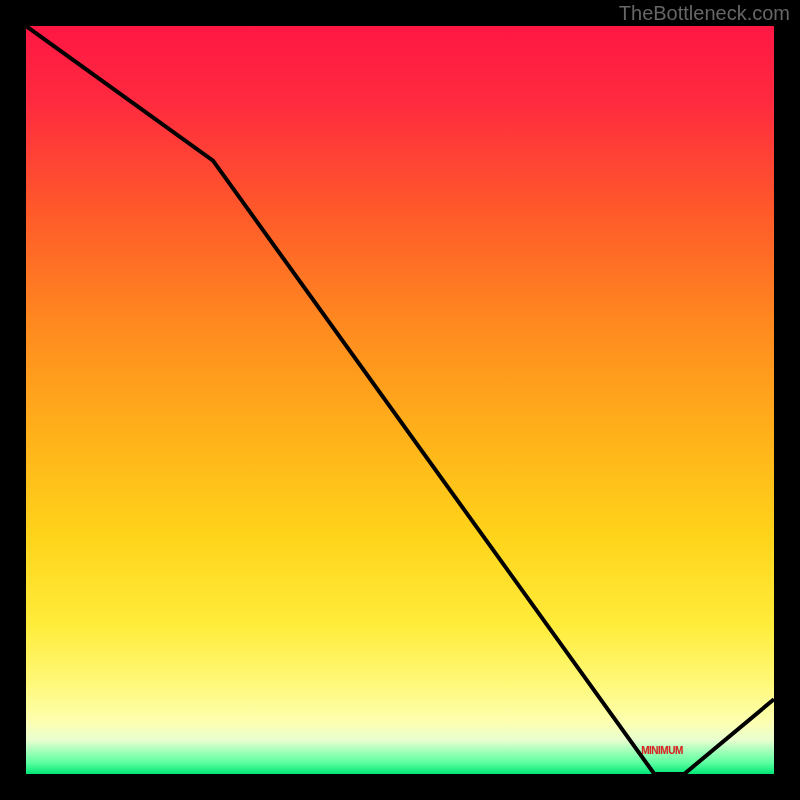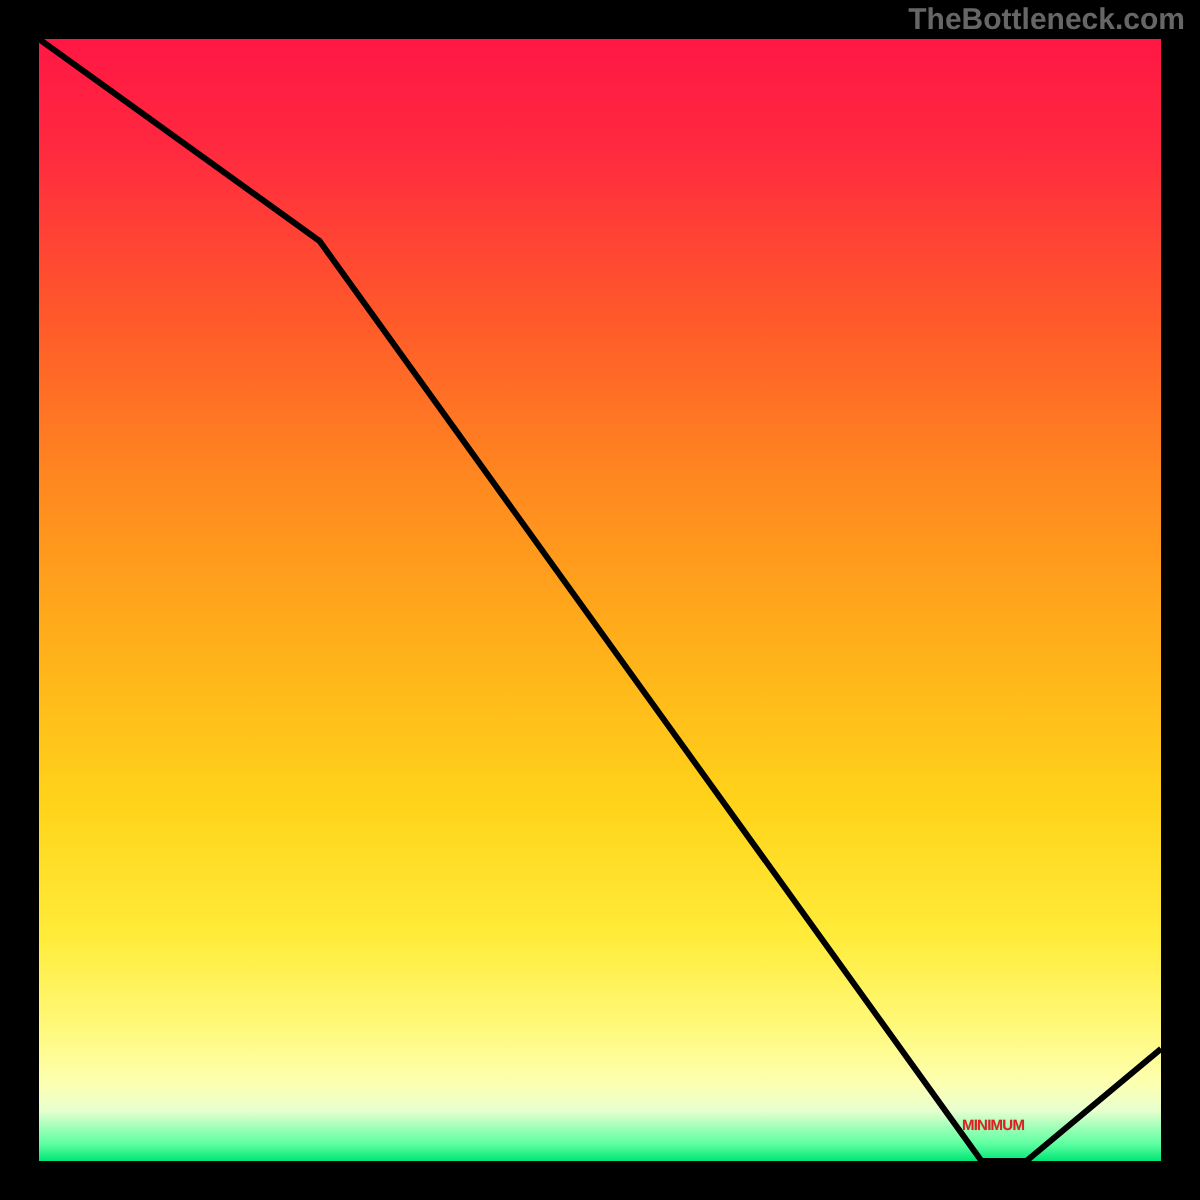--- a/index.html
+++ b/index.html
@@ -16,21 +16,21 @@
     height: 800px;
     position: relative;
     background: #000;
   }
   .watermark {
     position: absolute;
     top: 2px;
     right: 10px;
     color: #666;
     font-size: 20px;
-    font-weight: 700;
+    font-weight: 400;
     letter-spacing: 0;
   }
   .plot {
     position: absolute;
     left: 26px;
     top: 26px;
     width: 748px;
     height: 748px;
     overflow: hidden;
   }

